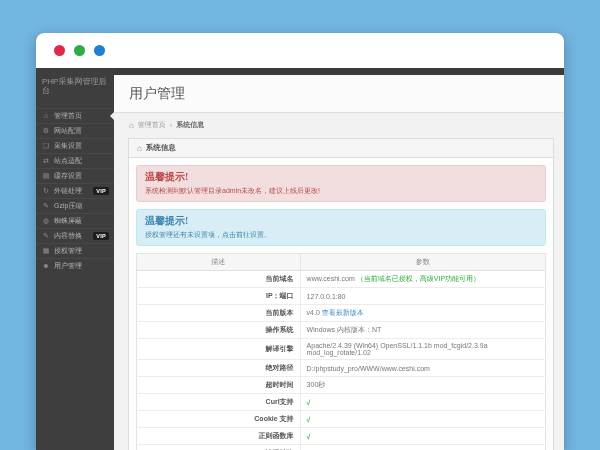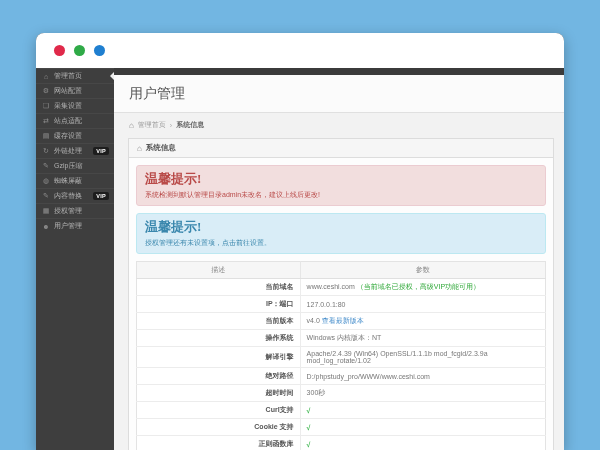--- a/index.html
+++ b/index.html
@@ -64,21 +64,21 @@
   }
   .panel-header {
     display:flex; align-items:center; gap:4px;
     padding:4px 8px; background:#f6f6f6; border-bottom:1px solid #ddd;
     font-size:7.5px; font-weight:bold; color:#555;
   }
   .panel-header .ph-icon { color:#888; font-size:8px; }
   .panel-body { padding:7px 7px 8px; }
 
   .alert { padding:4px 8px 5px; border-radius:3px; margin-bottom:7px; font-size:7px; }
-  .alert-title { font-weight:bold; font-size:13px; margin-bottom:2px;font-family:Liberation Serif, serif; }
+  .alert-title { font-weight:bold; font-size:10px; margin-bottom:2px;font-family:Liberation Serif, serif; }
   .alert-danger { background:#f2dede; border:1px solid #ebccd1; color:#b94a48; }
   .alert-info   { background:#d9edf7; border:1px solid #bce8f1; color:#3a87ad; }
 
   table.sysinfo {
     width:100%; border-collapse:collapse; font-size:7px;
     border:1px solid #e3e3e3; background:#fff;
   }
   table.sysinfo th {
     background:#f6f6f6; color:#8a8a8a; font-weight:normal; font-size:7px;
     padding:3px 4px; text-align:center; border-bottom:1px solid #e0e0e0;
@@ -100,20 +100,21 @@
 
   <div class="titlebar">
     <span class="dot dot-red"></span>
     <span class="dot dot-green"></span>
     <span class="dot dot-blue"></span>
   </div>
 
   <div class="app">
 
     <div class="sidebar">
+      <div class="brand">PHP采集网管理后台</div>
       <div id="sidebar-menu">
           <div class="menu-item active">
             <span class="mi-icon">⌂</span>
             <span>管理首页</span>
           </div>
           <div class="menu-item">
             <span class="mi-icon">⚙</span>
             <span>网站配置</span>
           </div>
           <div class="menu-item">

